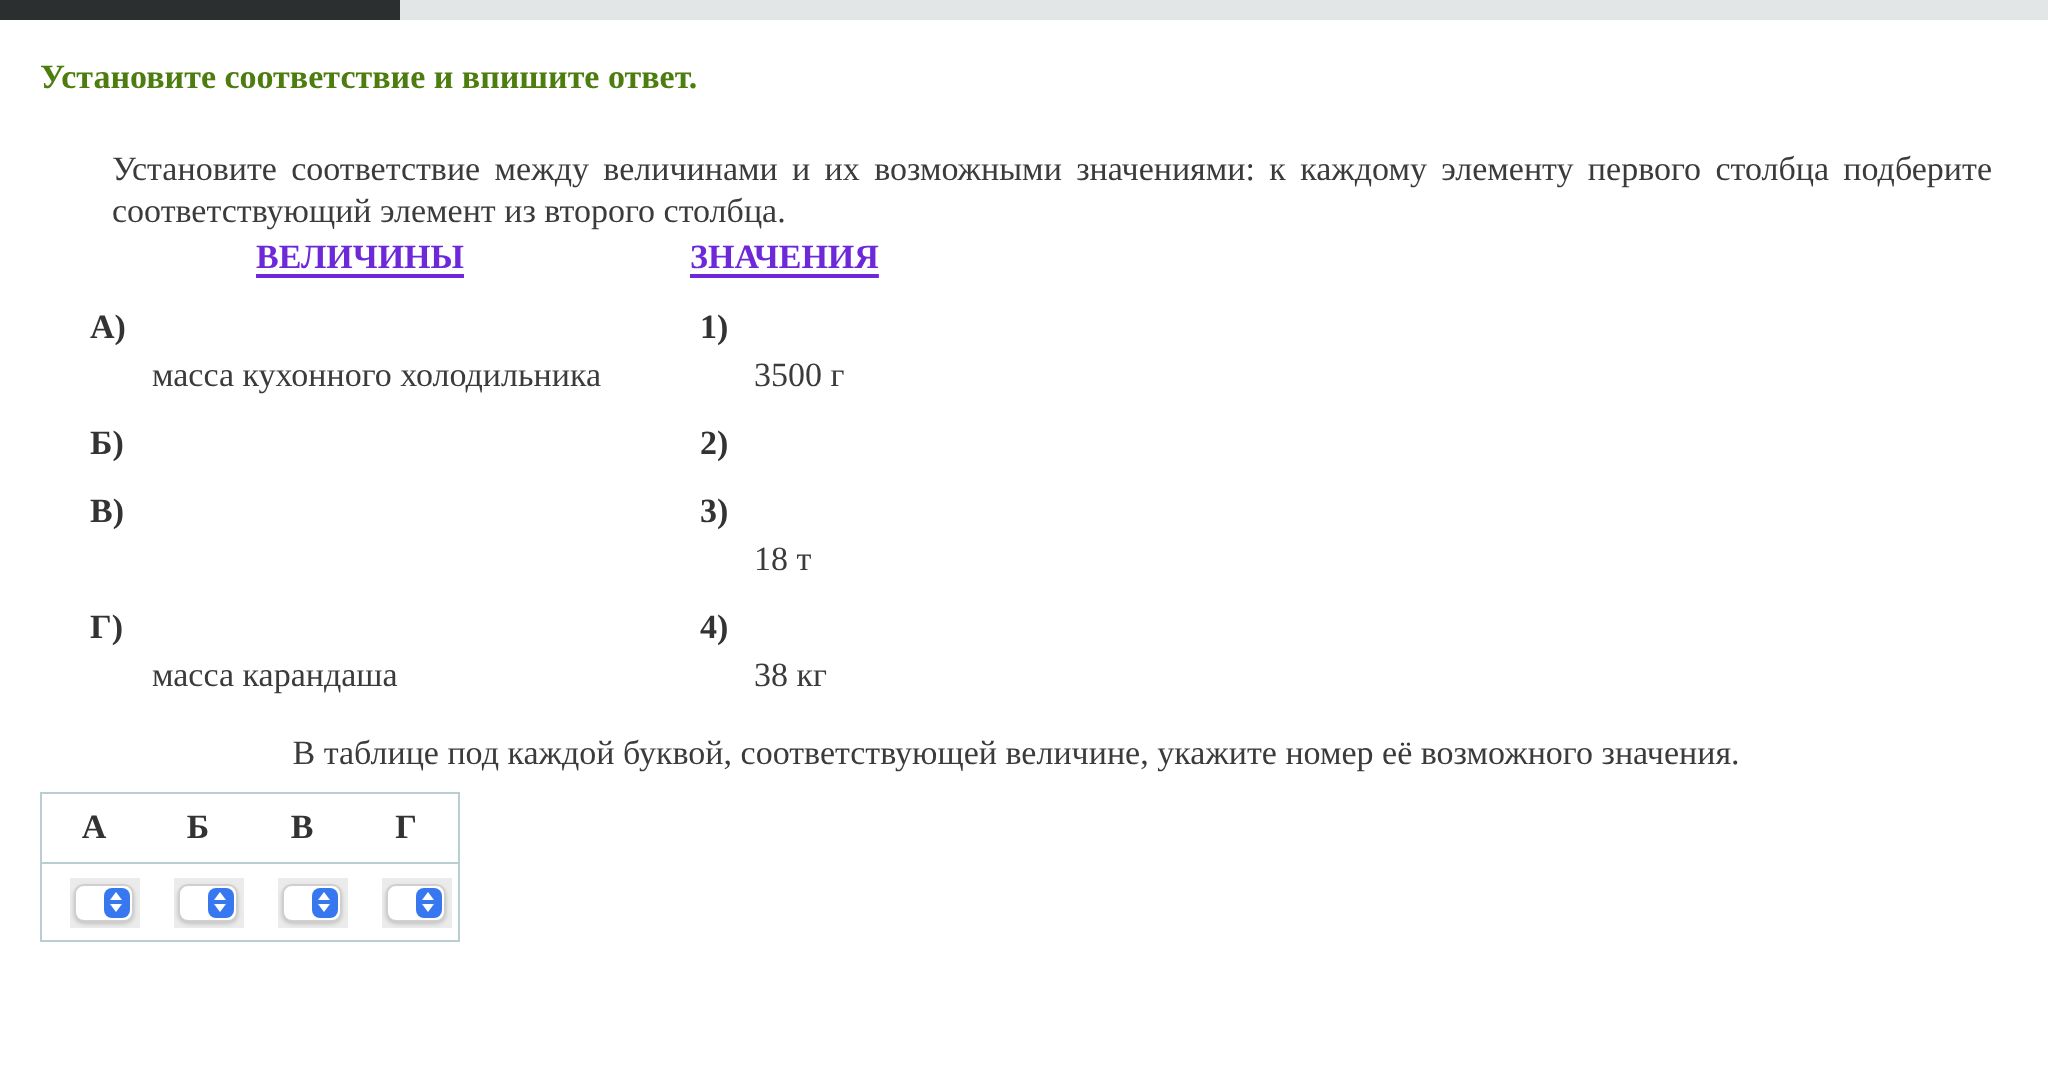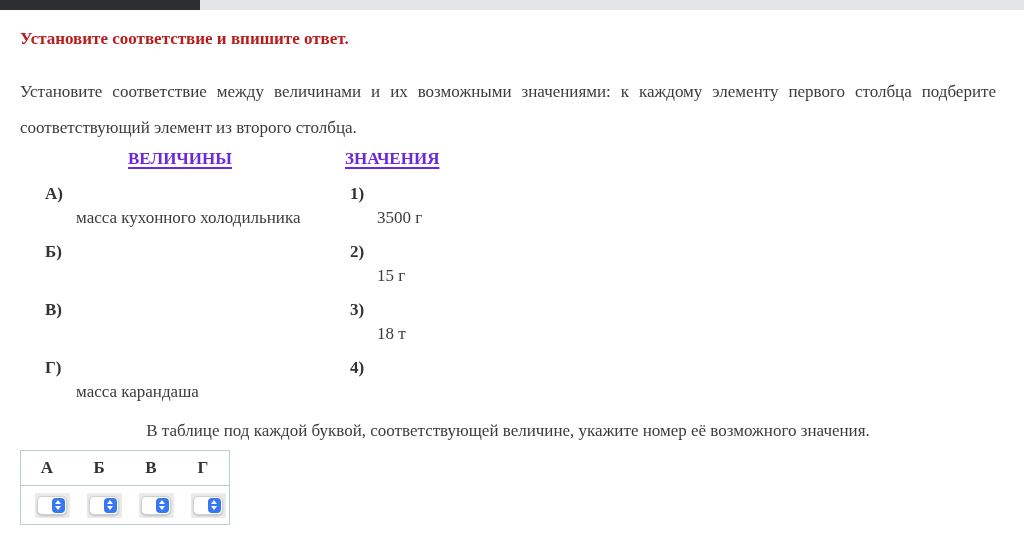--- a/index.html
+++ b/index.html
@@ -4,23 +4,23 @@
 <style>
   * { margin: 0; padding: 0; box-sizing: border-box; }
   html, body { width: 1024px; height: 533px; background: #ffffff; overflow: hidden; }
   body { font-family: "Liberation Serif", "DejaVu Serif", serif; color: #3b3b3b; font-size: 17px; }
 
   .topbar { height: 10px; width: 100%; background: #e2e6e6; }
   .topbar-dark { width: 200px; height: 100%; background: #2c2f2f; }
 
   .content { padding: 0 28px 0 20px; }
 
-  .title { font-weight: bold; margin-top: 18px; line-height: 22px; color: #b91c1c; }
+  .title { font-weight: bold; margin-top: 18px; line-height: 22px; color: #4d7c0f; }
 
-  .intro { margin-top: 24px; line-height: 36px; text-align: justify; }
+  .intro { margin-top: 24px; line-height: 21px; text-align: justify; margin-left: 36px; }
 
   .match-head { display: flex; margin-top: 2px; line-height: 22px; font-weight: bold; color: #6d28d9; }
   .match-head .left-h { width: 270px; margin-left: 25px; text-align: center; }
   .match-head .right-h { margin-left: 30px; }
   .match-head span u, .match-head .hdr {
     text-decoration: underline;
     text-underline-offset: 3px;
     text-decoration-thickness: 1.5px;
   }
 
@@ -80,41 +80,41 @@
         <div class="label">3500 г</div>
       </div>
     </div>
 
     <div class="pair">
       <div class="pair-left">
         <div class="letter">Б)</div>
       </div>
       <div class="pair-right">
         <div class="letter">2)</div>
-        <div class="label">15 г</div>
       </div>
     </div>
 
     <div class="pair">
       <div class="pair-left">
         <div class="letter">В)</div>
       </div>
       <div class="pair-right">
         <div class="letter">3)</div>
         <div class="label">18 т</div>
       </div>
     </div>
 
     <div class="pair">
       <div class="pair-left">
         <div class="letter">Г)</div>
         <div class="label">масса карандаша</div>
       </div>
       <div class="pair-right">
         <div class="letter">4)</div>
+        <div class="label">38 кг</div>
       </div>
     </div>
 
   </div>
 
   <div class="footer-instruction">В таблице под каждой буквой, соответствующей величине, укажите номер её возможного значения.</div>
 
   <div class="answer-table">
     <div class="at-head">
       <div class="hcell">А</div>

